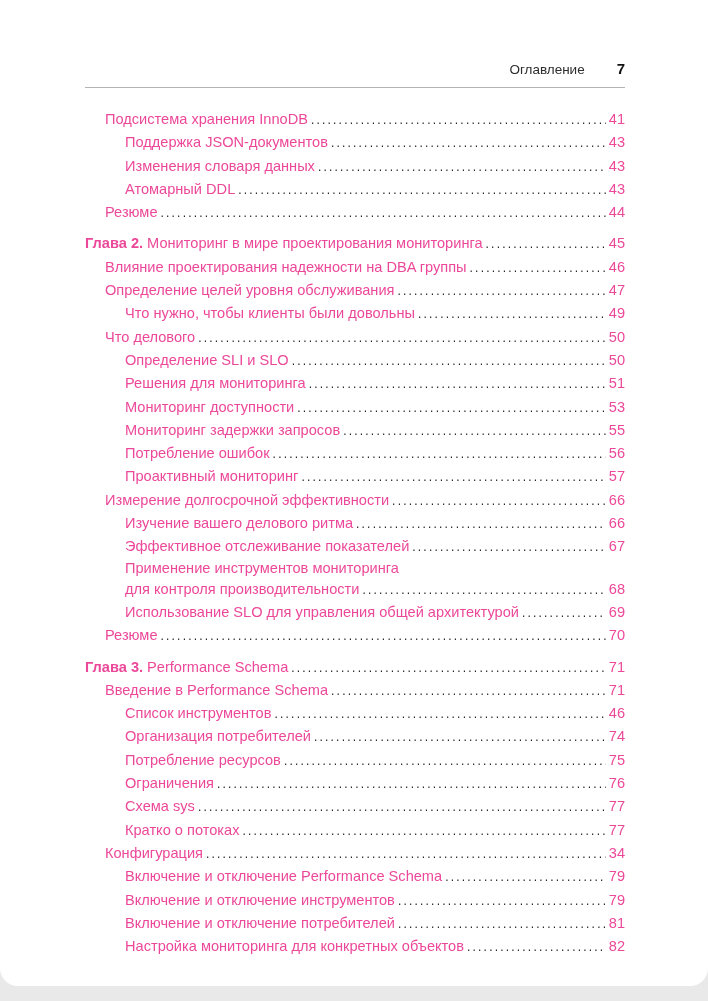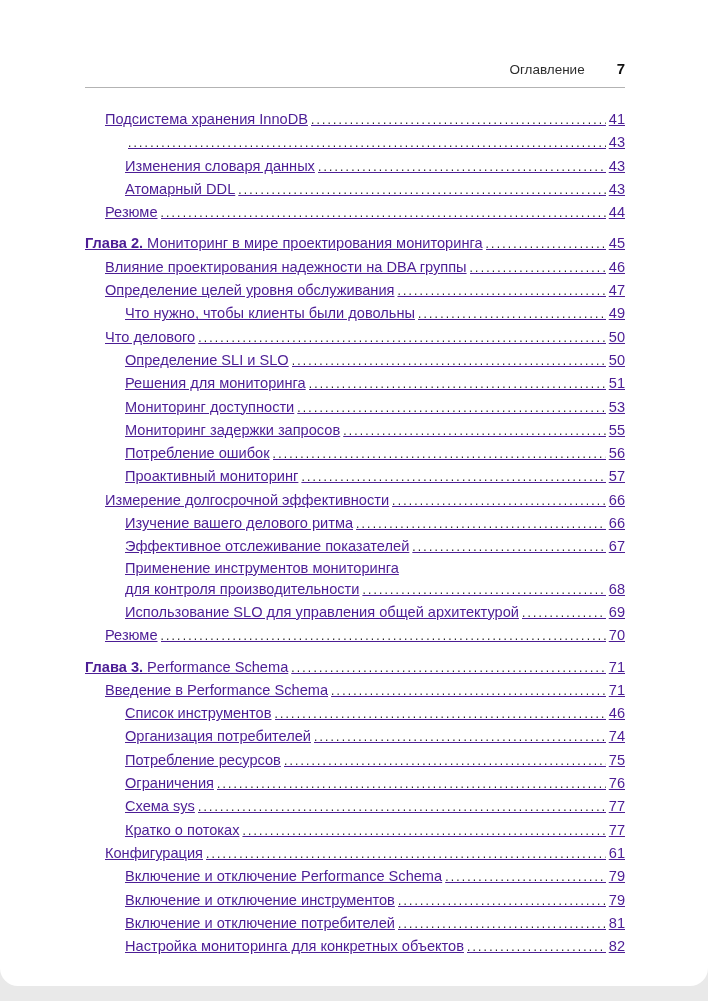--- a/index.html
+++ b/index.html
@@ -44,23 +44,22 @@
   }
   .header-rule {
     border-top: 1px solid #b3b3b3;
     height: 0;
   }
 
   .toc-list { margin-top: 20px; }
 
   .toc-entry {
     font-size: 14.6px;
-    color: #4c1d95;
+    color: #ec4899;
     line-height: 22.3px;
-    text-decoration: underline;
   }
   .toc-entry.chapter { margin-top: 8px; }
   .toc-entry.level-1 { padding-left: 20px; }
   .toc-entry.level-2 { padding-left: 40px; }
 
   .toc-pre-line {
     line-height: 19px;
     white-space: nowrap;
   }
   .toc-row {
@@ -102,20 +101,21 @@
 
     <div class="toc-row">
       <span class="toc-title"><span class="title-text">Подсистема хранения InnoDB</span></span>
       <span class="dots"></span>
       <span class="toc-page">41</span>
     </div>
   </div>
           <div class="toc-entry level-2">
 
     <div class="toc-row">
+      <span class="toc-title"><span class="title-text">Поддержка JSON-документов</span></span>
       <span class="dots"></span>
       <span class="toc-page">43</span>
     </div>
   </div>
           <div class="toc-entry level-2">
 
     <div class="toc-row">
       <span class="toc-title"><span class="title-text">Изменения словаря данных</span></span>
       <span class="dots"></span>
       <span class="toc-page">43</span>
@@ -335,21 +335,21 @@
       <span class="toc-title"><span class="title-text">Кратко о потоках</span></span>
       <span class="dots"></span>
       <span class="toc-page">77</span>
     </div>
   </div>
           <div class="toc-entry level-1">
 
     <div class="toc-row">
       <span class="toc-title"><span class="title-text">Конфигурация</span></span>
       <span class="dots"></span>
-      <span class="toc-page">61</span>
+      <span class="toc-page">34</span>
     </div>
   </div>
           <div class="toc-entry level-2">
 
     <div class="toc-row">
       <span class="toc-title"><span class="title-text">Включение и отключение Performance Schema</span></span>
       <span class="dots"></span>
       <span class="toc-page">79</span>
     </div>
   </div>

